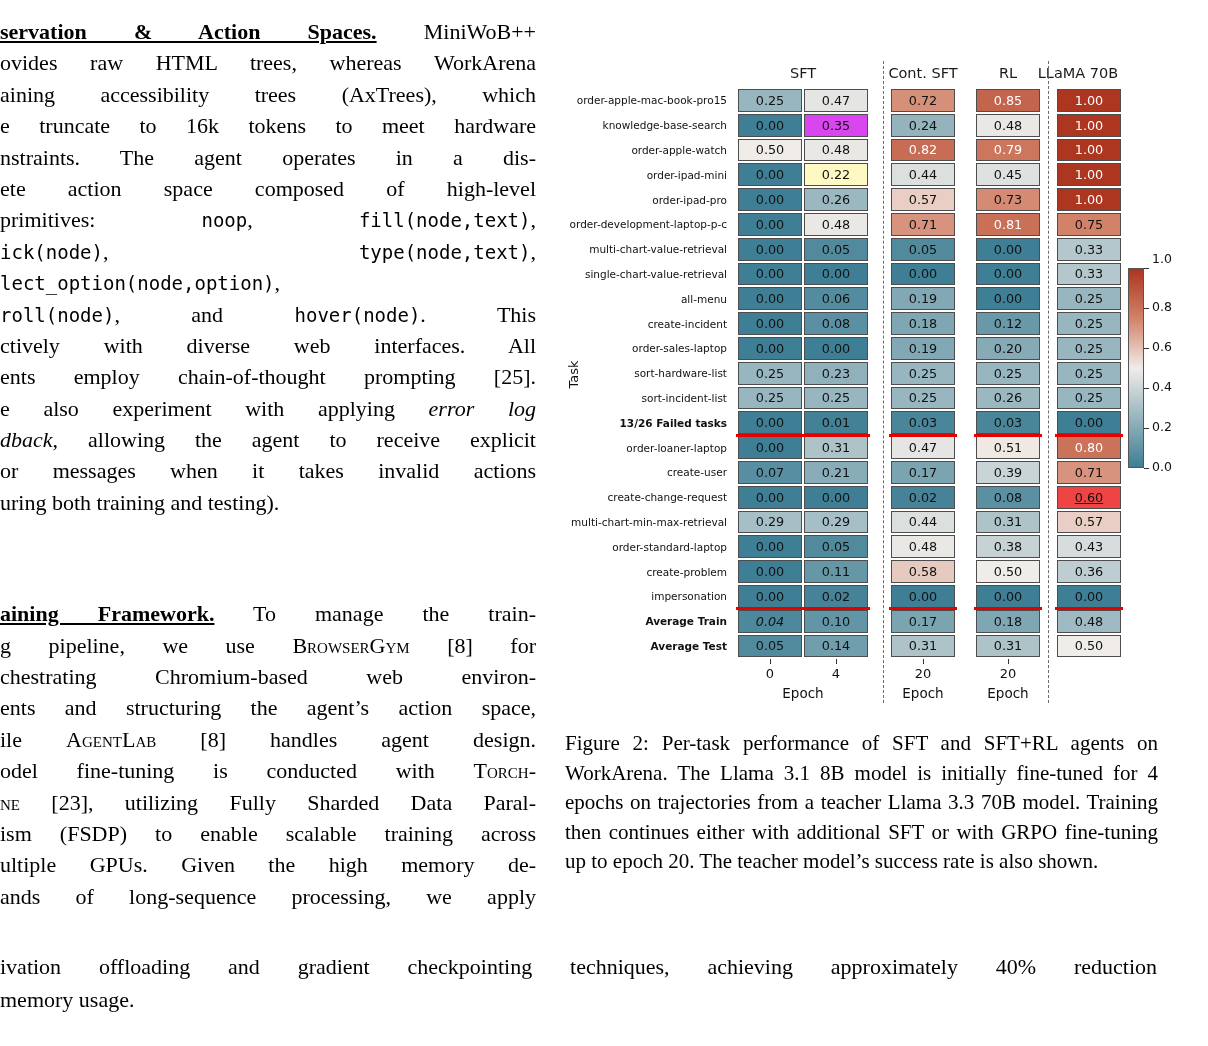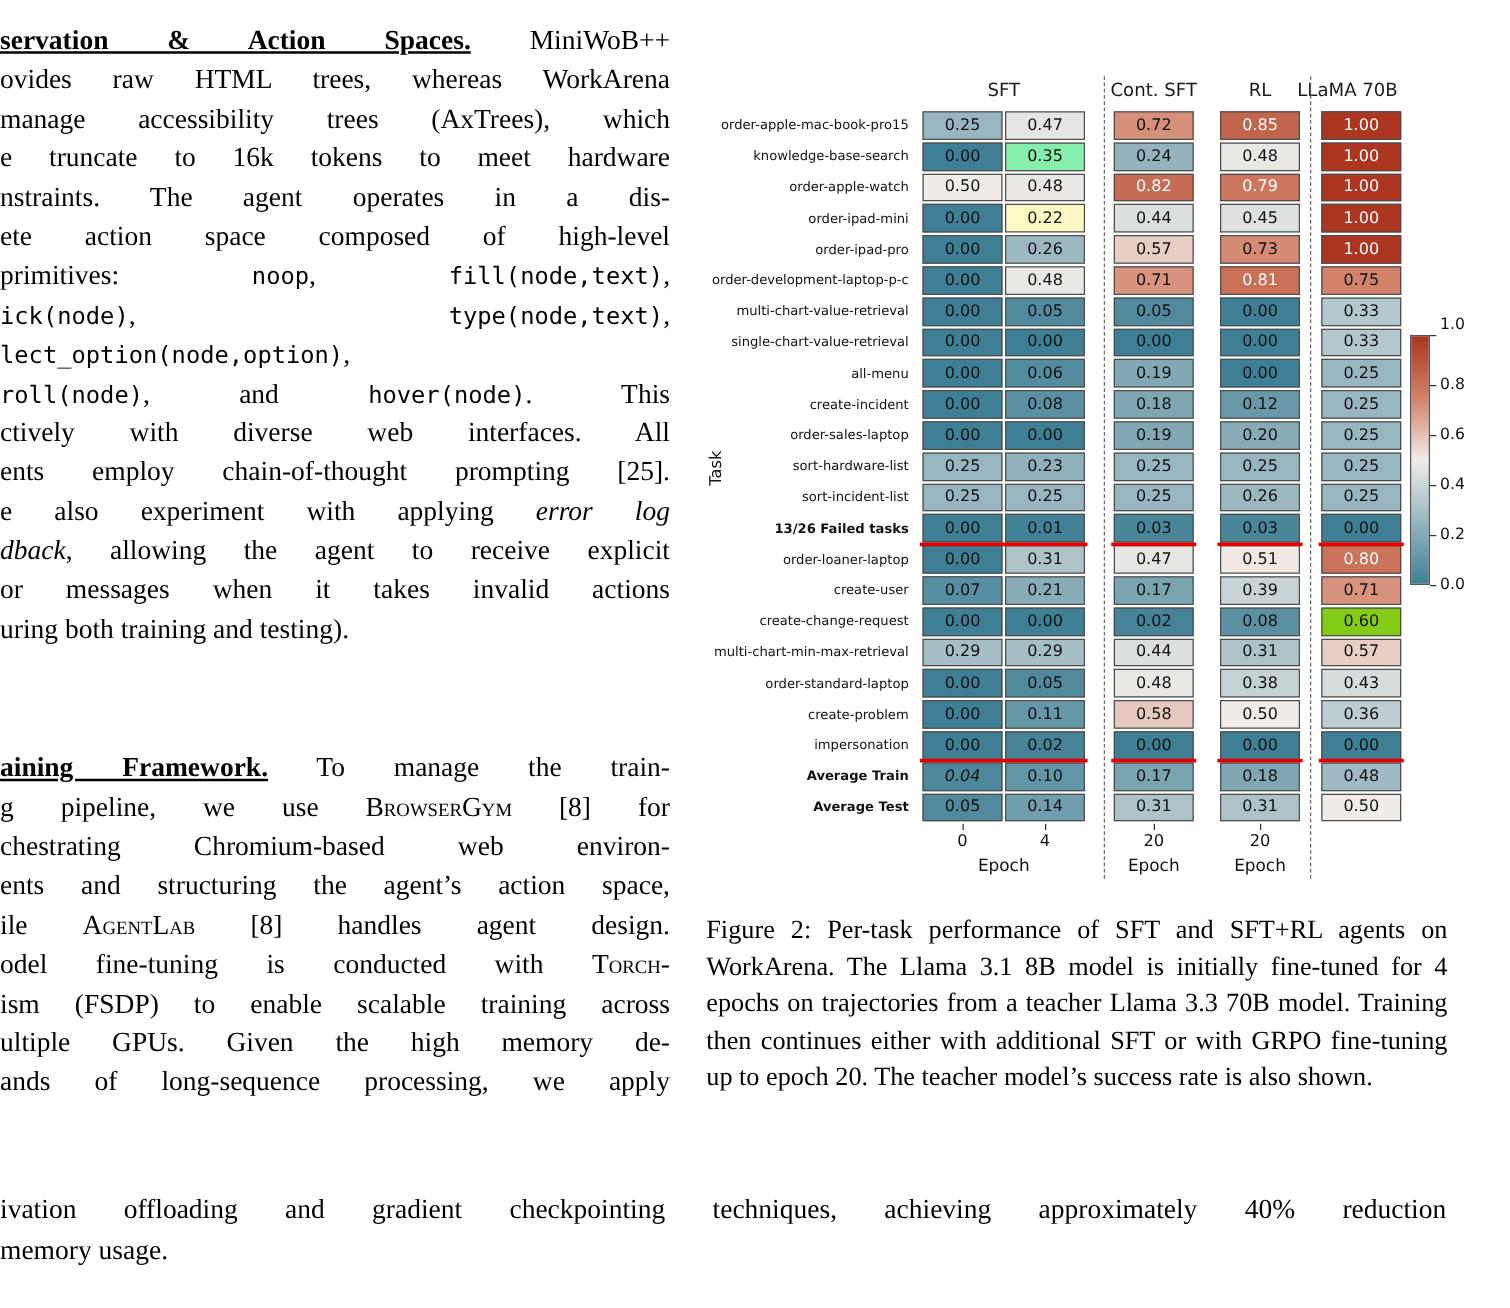--- a/index.html
+++ b/index.html
@@ -53,21 +53,21 @@
                text-align:justify;color:#000;}
 </style>
 </head>
 <body>
 
 <div class="page">
   <div class="left-col" id="leftCol">
       <div class="para">
         <div class="tline just"><span class="seg-b">servation &amp; Action Spaces.</span><span class="seg-n"> MiniWoB++</span></div>
         <div class="tline just"><span class="seg-n">ovides raw HTML trees, whereas WorkArena</span></div>
-        <div class="tline just"><span class="seg-n">manage accessibility trees (AxTrees), which</span></div>
+        <div class="tline just"><span class="seg-n">aining accessibility trees (AxTrees), which</span></div>
         <div class="tline just"><span class="seg-n">e truncate to 16k tokens to meet hardware</span></div>
         <div class="tline just"><span class="seg-n">nstraints. The agent operates in a dis-</span></div>
         <div class="tline just"><span class="seg-n">ete action space composed of high-level</span></div>
         <div class="tline just"><span class="seg-n">primitives: </span><span class="seg-m">noop</span><span class="seg-n">, </span><span class="seg-m">fill(node,text)</span><span class="seg-n">,</span></div>
         <div class="tline just"><span class="seg-m">ick(node)</span><span class="seg-n">, </span><span class="seg-m">type(node,text)</span><span class="seg-n">,</span></div>
         <div class="tline"><span class="seg-m">lect_option(node,option)</span><span class="seg-n">,</span></div>
         <div class="tline just"><span class="seg-m">roll(node)</span><span class="seg-n">, and </span><span class="seg-m">hover(node)</span><span class="seg-n">. This</span></div>
         <div class="tline just"><span class="seg-n">ctively with diverse web interfaces. All</span></div>
         <div class="tline just"><span class="seg-n">ents employ chain-of-thought prompting [25].</span></div>
         <div class="tline just"><span class="seg-n">e also experiment with applying </span><span class="seg-i">error log</span></div>
@@ -75,20 +75,21 @@
         <div class="tline just"><span class="seg-n">or messages when it takes invalid actions</span></div>
         <div class="tline"><span class="seg-n">uring both training and testing).</span></div>
       </div>
       <div class="para">
         <div class="tline just"><span class="seg-b">aining Framework.</span><span class="seg-n"> To manage the train-</span></div>
         <div class="tline just"><span class="seg-n">g pipeline, we use </span><span class="seg-sc">BrowserGym</span><span class="seg-n"> [8] for</span></div>
         <div class="tline just"><span class="seg-n">chestrating Chromium-based web environ-</span></div>
         <div class="tline just"><span class="seg-n">ents and structuring the agent’s action space,</span></div>
         <div class="tline just"><span class="seg-n">ile </span><span class="seg-sc">AgentLab</span><span class="seg-n"> [8] handles agent design.</span></div>
         <div class="tline just"><span class="seg-n">odel fine-tuning is conducted with </span><span class="seg-sc">Torch-</span></div>
+        <div class="tline just"><span class="seg-sc">ne</span><span class="seg-n"> [23], utilizing Fully Sharded Data Paral-</span></div>
         <div class="tline just"><span class="seg-n">ism (FSDP) to enable scalable training across</span></div>
         <div class="tline just"><span class="seg-n">ultiple GPUs. Given the high memory de-</span></div>
         <div class="tline just"><span class="seg-n">ands of long-sequence processing, we apply</span></div>
       </div>
     </div>
 
   <div class="fig-area" id="figArea">
       <div class="hm-labels">
         <div class="hm-label-row">
           <span>order-apple-mac-book-pro15</span>
@@ -160,21 +161,21 @@
           <span class="bold">Average Test</span>
         </div>
       </div>
       <div class="hm-block" style="left: 172px; width: 132px;">
         <div class="hm-row">
           <div class="hm-cell" style="background: rgb(152, 182, 191); color: rgb(17, 17, 17);">0.25</div>
           <div class="hm-cell" style="background: rgb(229, 229, 227); color: rgb(17, 17, 17);">0.47</div>
         </div>
         <div class="hm-row">
           <div class="hm-cell" style="background: rgb(63, 127, 149); color: rgb(17, 17, 17);">0.00</div>
-          <div class="hm-cell" style="background: #86efac; color: rgb(17, 17, 17);">0.35</div>
+          <div class="hm-cell" style="background: #d946ef; color: rgb(17, 17, 17);">0.35</div>
         </div>
         <div class="hm-row">
           <div class="hm-cell" style="background: rgb(240, 236, 232); color: rgb(17, 17, 17);">0.50</div>
           <div class="hm-cell" style="background: rgb(233, 232, 229); color: rgb(17, 17, 17);">0.48</div>
         </div>
         <div class="hm-row">
           <div class="hm-cell" style="background: rgb(63, 127, 149); color: rgb(17, 17, 17);">0.00</div>
           <div class="hm-cell" style="background: #fef9c3; color: rgb(17, 17, 17);">0.22</div>
         </div>
         <div class="hm-row">
@@ -459,21 +460,21 @@
         <div class="hm-row">
           <div class="hm-cell" style="background: rgb(63, 127, 149); color: rgb(17, 17, 17);">0.00</div>
         </div>
         <div class="hm-row">
           <div class="hm-cell" style="background: rgb(202, 115, 90); color: rgb(255, 255, 255);">0.80</div>
         </div>
         <div class="hm-row">
           <div class="hm-cell" style="background: rgb(215, 147, 125); color: rgb(17, 17, 17);">0.71</div>
         </div>
         <div class="hm-row">
-          <div class="hm-cell" style="background: #84cc16; color: rgb(17, 17, 17);">0.60</div>
+          <div class="hm-cell" style="background: #ef4444; color: rgb(17, 17, 17); text-decoration: underline;">0.60</div>
         </div>
         <div class="hm-row">
           <div class="hm-cell" style="background: rgb(232, 206, 196); color: rgb(17, 17, 17);">0.57</div>
         </div>
         <div class="hm-row">
           <div class="hm-cell" style="background: rgb(215, 221, 220); color: rgb(17, 17, 17);">0.43</div>
         </div>
         <div class="hm-row">
           <div class="hm-cell" style="background: rgb(190, 205, 209); color: rgb(17, 17, 17);">0.36</div>
         </div>

